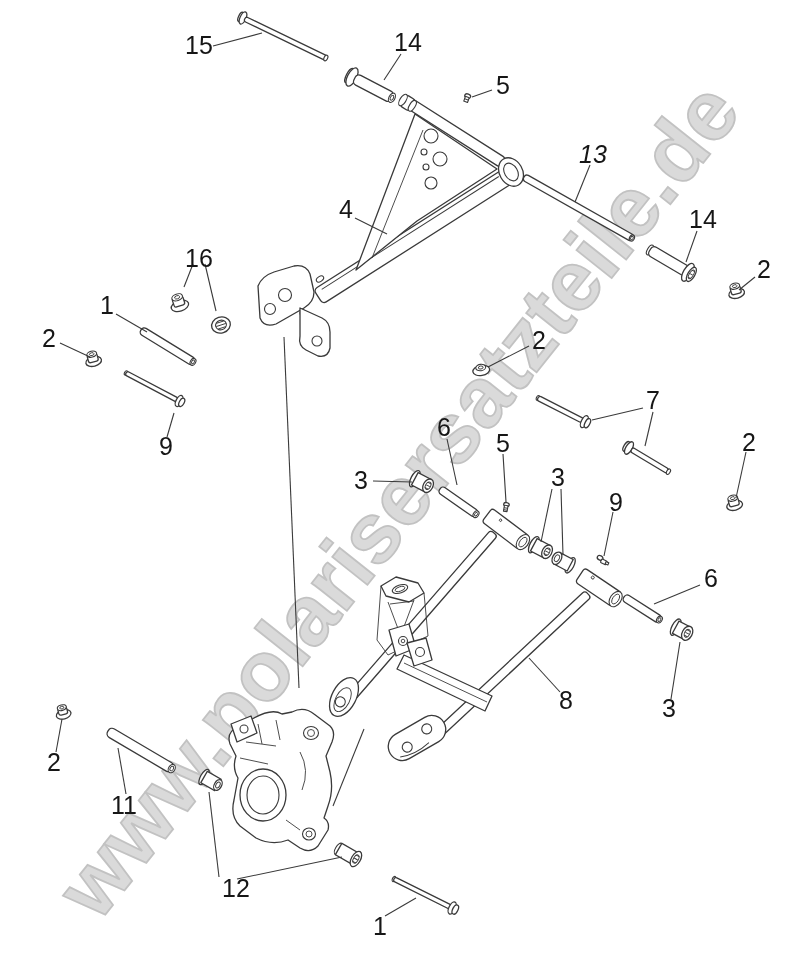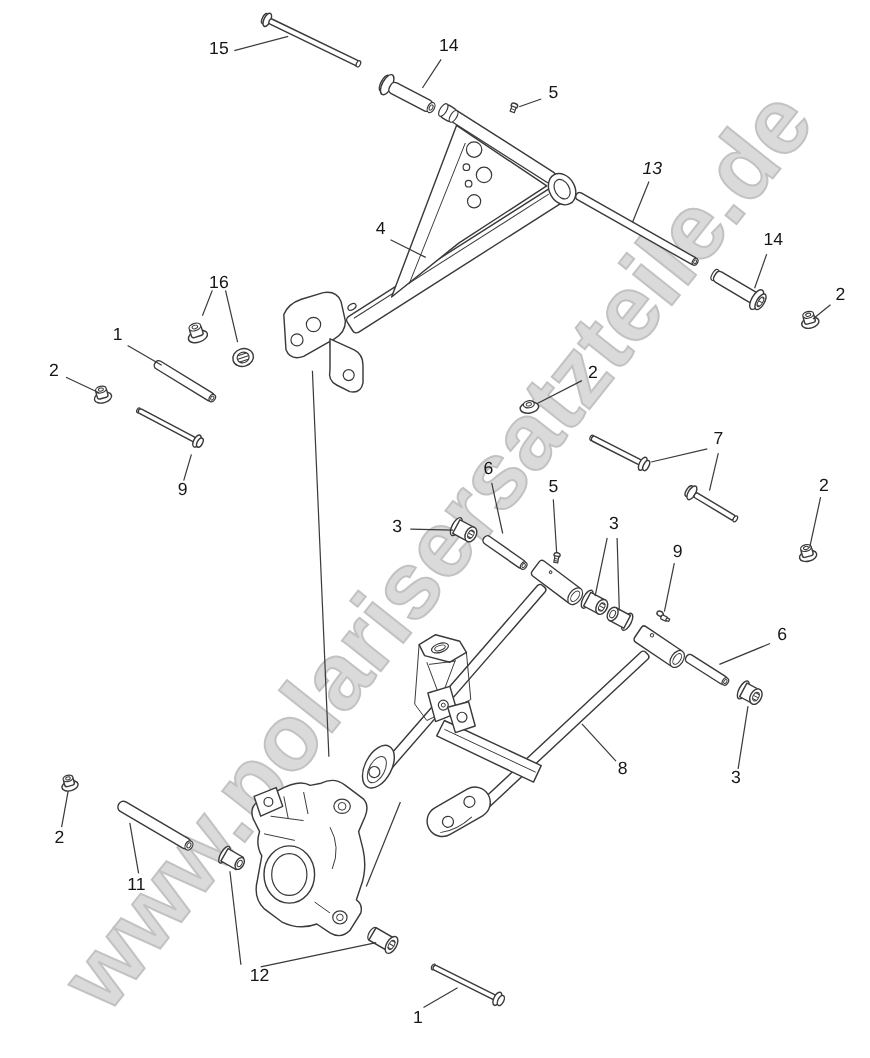--- a/index.html
+++ b/index.html
@@ -7,21 +7,21 @@
         font-family:"Liberation Sans",sans-serif;}
   #watermark{position:absolute;left:398px;top:500px;z-index:1;white-space:nowrap;
         transform:translate(-50%,-50%) rotate(-51.5deg);
         font-family:"Liberation Sans",sans-serif;font-weight:bold;font-size:85px;
         color:#dadada;-webkit-text-stroke:1.8px #c2c2c2;user-select:none;}
   #artwork{position:absolute;left:0;top:0;z-index:2;}
   #copyright{position:absolute;left:99px;top:541px;z-index:3;
         font-size:15.5px;color:#111;}
   #callout-layer{position:absolute;left:0;top:0;width:100%;height:100%;z-index:4;}
   .callout{position:absolute;transform:translate(-50%,-50%);
-        font-size:16px;color:#161616;line-height:1;}
+        font-size:25px;color:#161616;line-height:1;}
   .ln{stroke:#3a3a3a;stroke-width:1.1;fill:none;}
   .pt{fill:#ffffff;stroke:#3a3a3a;stroke-width:1.3;stroke-linejoin:round;}
   .pt2{fill:#ffffff;stroke:#3a3a3a;stroke-width:1.1;stroke-linejoin:round;}
   .det{fill:none;stroke:#3a3a3a;stroke-width:0.9;}
 </style>
 </head>
 <body>
 
 <div id="page">
 

